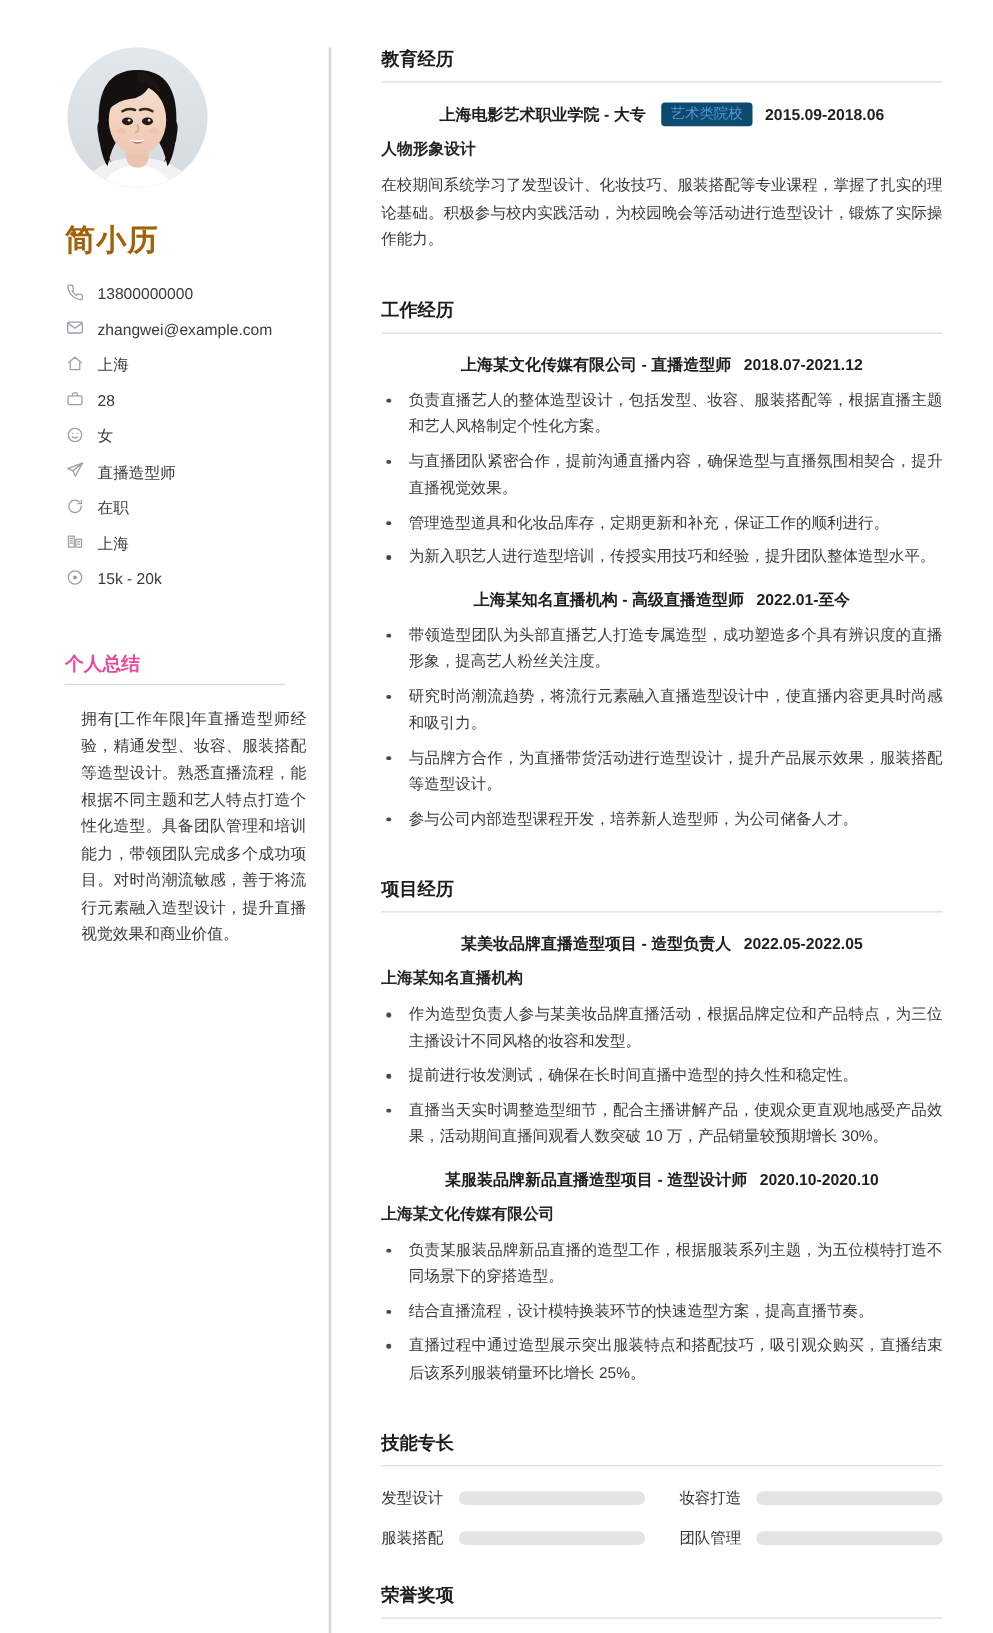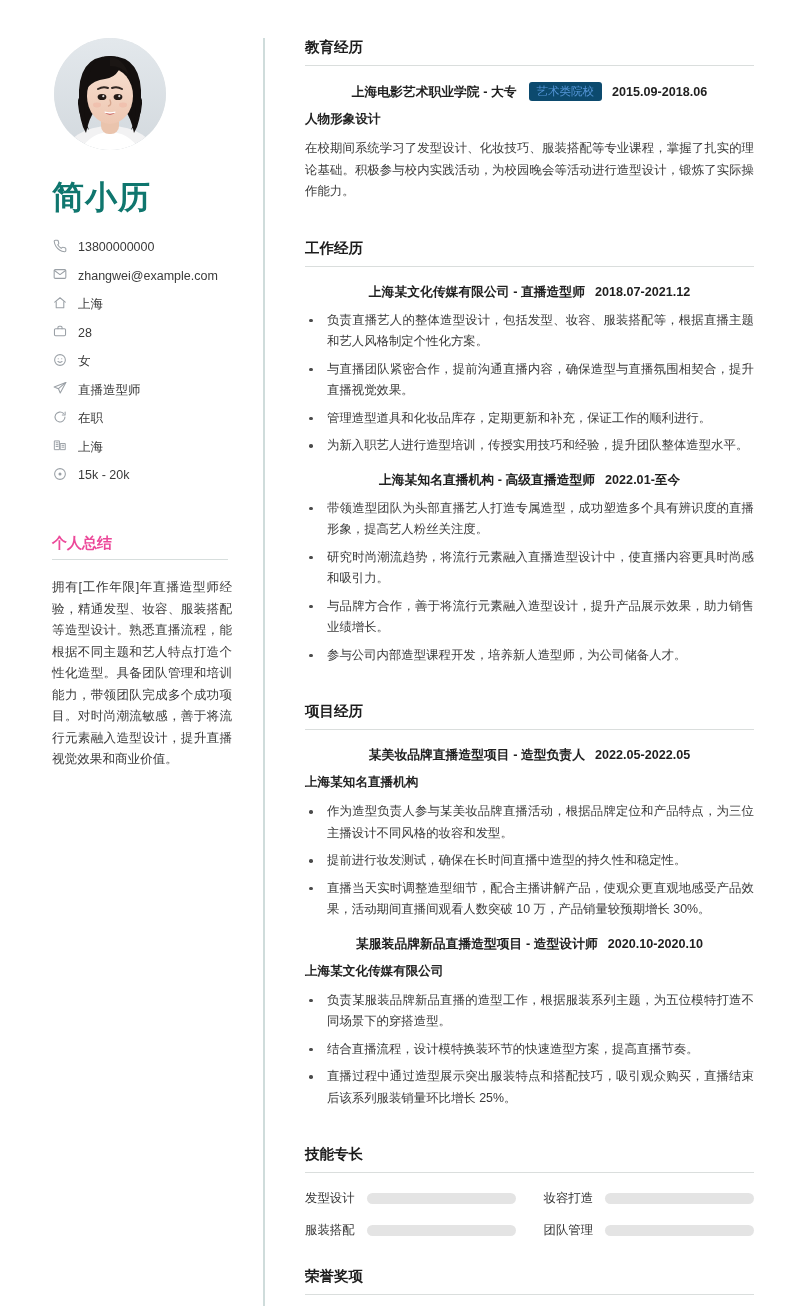--- a/index.html
+++ b/index.html
@@ -44,23 +44,23 @@
     height: 112px;
     border-radius: 50%;
     overflow: hidden;
     background: #dfe3e6;
     margin: 0 0 0 6px;
     position: relative;
   }
   .avatar-svg { display:block; width:112px; height:112px; }
 
   .person-name {
-    font-size: 32px;
+    font-size: 24px;
     font-weight: bold;
-    color: #0f766e;
+    color: #a16207;
     letter-spacing: 1px;
     margin: 26px 0 18px 4px;
   }
 
   .contact-list { margin: 0 0 0 4px; }
   .contact-row {
     display: flex;
     align-items: flex-start;
     gap: 11px;
     margin-bottom: 10.5px;
@@ -89,20 +89,21 @@
     border-bottom: 1.5px solid #d7dedd;
     margin-bottom: 17px;
     width: 176px;
   }
   .side-body {
     font-size: 12.6px;
     line-height: 21.5px;
     color: #3a3a3a;
     width: 180px;
     text-align: justify;
+    margin-left: 13px;
   }
 
   
   .main {
     flex: 1;
     padding: 38px 40px 28px 42px;
     min-width: 0;
   }
   .section { margin-bottom: 4px; }
   .sec-head {
@@ -415,21 +416,21 @@
       </div>
 
       <div class="entry">
         <div class="entry-head">
           <div class="entry-title">上海某知名直播机构 - 高级直播造型师</div>
           <div class="entry-date">2022.01-至今</div>
         </div>
         <ul class="bullets">
           <li>带领造型团队为头部直播艺人打造专属造型，成功塑造多个具有辨识度的直播形象，提高艺人粉丝关注度。</li>
           <li>研究时尚潮流趋势，将流行元素融入直播造型设计中，使直播内容更具时尚感和吸引力。</li>
-          <li>与品牌方合作，善于将流行元素融入造型设计，提升产品展示效果，助力销售业绩增长。</li>
+          <li>与品牌方合作，为直播带货活动进行造型设计，提升产品展示效果，服装搭配等造型设计。</li>
           <li>参与公司内部造型课程开发，培养新人造型师，为公司储备人才。</li>
         </ul>
       </div>
     </section>
 
     <div class="sec-gap"></div>
 
     <section class="section">
       <div class="sec-head">项目经历</div>
 

